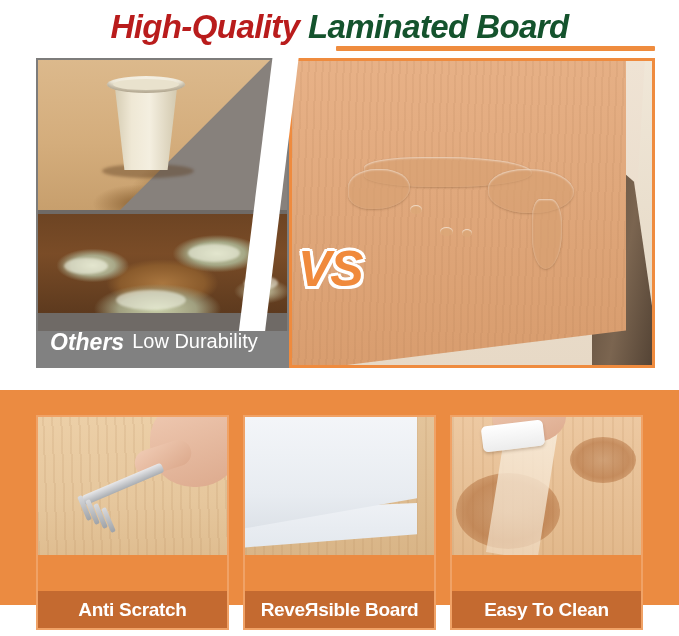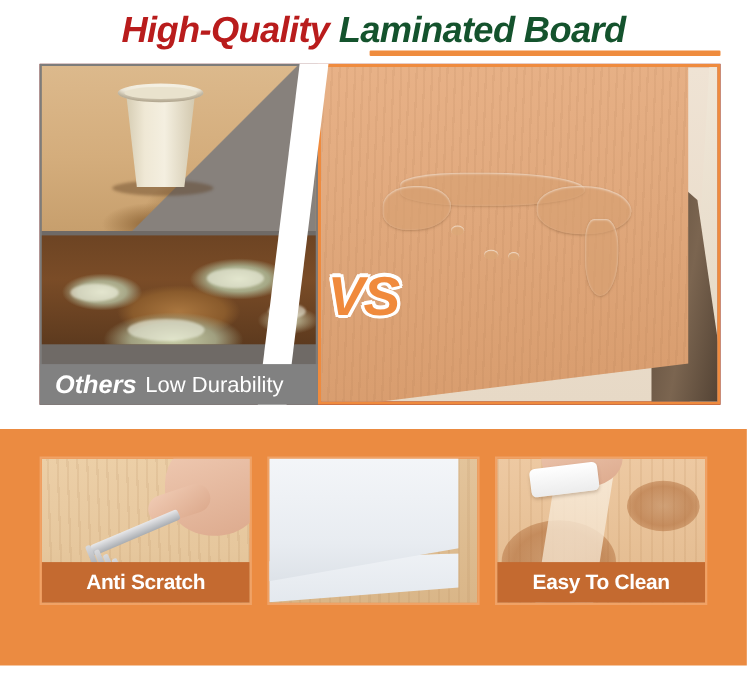--- a/index.html
+++ b/index.html
@@ -70,31 +70,31 @@
 
   .divider{position:absolute;left:238px;top:-12px;width:26px;height:340px;
            background:#ffffff;transform:rotate(7deg);transform-origin:top center;}
 
   .vs{position:absolute;left:262px;top:186px;font-size:50px;font-weight:bold;
       font-style:italic;color:#f08a3c;line-height:1;letter-spacing:-1px;
       text-shadow:
         -2.5px -2.5px 0 #fff, 2.5px -2.5px 0 #fff, -2.5px 2.5px 0 #fff, 2.5px 2.5px 0 #fff,
         0 -3px 0 #fff, 0 3px 0 #fff, -3px 0 0 #fff, 3px 0 0 #fff;}
 
-  .bar{position:absolute;bottom:0;height:37px;display:flex;align-items:center;}
+  .bar{position:absolute;bottom:0;height:37px;display:flex;align-items:flex-start;}
   .bar-others{left:0;width:253px;background:#818181;padding-left:14px;box-sizing:border-box;}
   .bar-ours{left:253px;width:366px;background:#ef8b3e;padding-left:16px;box-sizing:border-box;}
   .lbl-strong{font-size:23px;font-weight:bold;font-style:italic;color:#fff;line-height:1;}
   .lbl-sub{font-size:20px;color:#fff;margin-left:8px;line-height:1;}
 
   
   .band{position:absolute;left:0;top:390px;width:679px;height:215px;background:#eb8b41;}
   .band-inner{position:absolute;left:36px;top:415px;width:607px;height:175px;
               display:flex;justify-content:space-between;}
-  .feat{width:193px;height:135px;position:relative;
+  .feat{width:193px;height:215px;position:relative;
         border:2px solid #f0a266;box-sizing:border-box;overflow:hidden;}
   .feat-img{position:absolute;left:0;top:0;right:0;height:138px;overflow:hidden;}
   .feat-cap{position:absolute;left:0;right:0;bottom:0;height:37px;background:#c46a30;
             display:flex;align-items:center;justify-content:center;}
   .feat-cap span{font-size:19px;font-weight:bold;color:#fff;line-height:1;letter-spacing:-0.3px;}
 
   .scratch-bg{position:absolute;inset:0;
       background:repeating-linear-gradient(88deg,rgba(170,125,80,.13) 0 2px,rgba(255,255,255,0) 2px 9px),
                  linear-gradient(180deg,#eccfa7 0%,#e6c79d 60%,#dfbd90 100%);}
   .hand{position:absolute;background:linear-gradient(160deg,#f0cbb4,#dca98c);border-radius:46% 54% 50% 50%;}
@@ -200,20 +200,23 @@
         <span>Anti Scratch</span>
       </div>
     </div>
 
     <div class="feat">
       <div class="feat-img">
         <div class="rev-bg"></div>
         <div class="sheet2"></div>
         <div class="sheet"></div>
       </div>
+      <div class="feat-cap">
+        <span>ReveЯsible Board</span>
+      </div>
     </div>
 
     <div class="feat">
       <div class="feat-img">
         <div class="clean-bg"></div>
         <div class="stain" style="left:4px;top:56px;width:104px;height:76px;"></div>
         <div class="stain" style="left:118px;top:20px;width:66px;height:46px;"></div>
         <div class="wipe"></div>
         <div class="hand" style="left:40px;top:-28px;width:74px;height:54px;"></div>
         <div class="cloth"></div>

